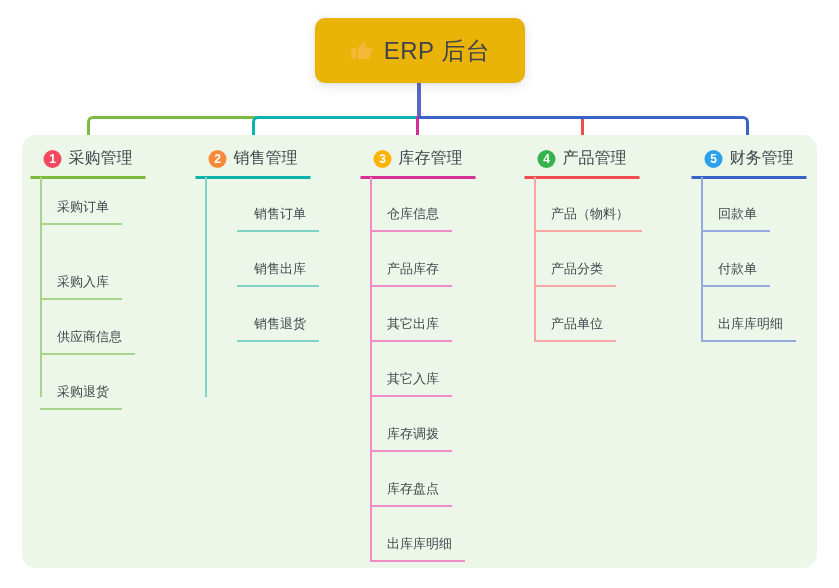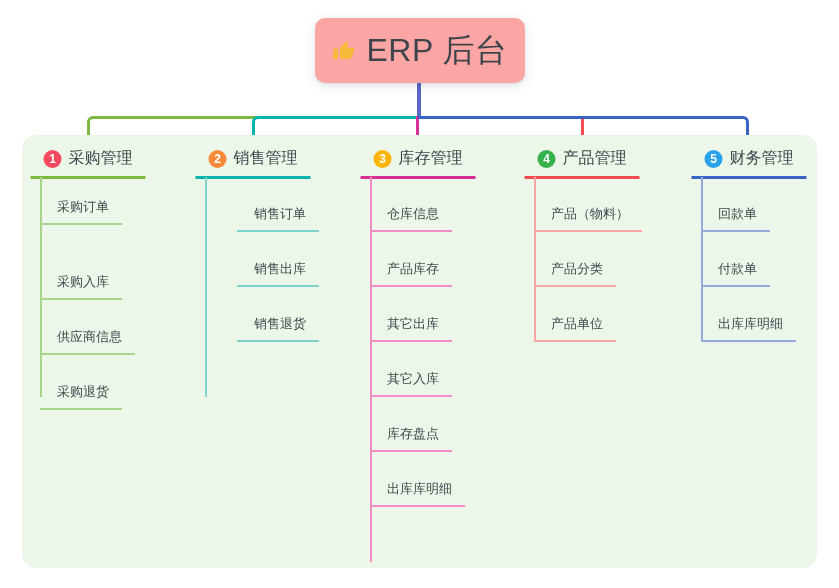--- a/index.html
+++ b/index.html
@@ -5,24 +5,24 @@
   html,body{margin:0;padding:0;background:#fff;}
   .canvas{
     position:relative;width:839px;height:588px;overflow:hidden;
     background:#ffffff;
     font-family:"Liberation Sans","DejaVu Sans",sans-serif;
     color:#3f444b;
   }
   
   .node-root{
     position:absolute;left:315px;top:18px;width:210px;height:65px;
-    background:#fca5a5;border-radius:10px;
+    background:#eab308;border-radius:10px;
     box-shadow:0 3px 12px rgba(60,70,90,.14), 0 1px 3px rgba(60,70,90,.08);
     display:flex;align-items:center;justify-content:center;gap:10px;
-    font-size:32px;font-weight:500;letter-spacing:.5px;
+    font-size:24px;font-weight:500;letter-spacing:.5px;
   }
   .node-root svg{display:block;}
   
   .stem{position:absolute;width:4px;background:#5a68c3;}
   
   .elbow{position:absolute;box-sizing:border-box;background:transparent;}
   .drop{position:absolute;width:3px;}
   
   .panel{
     position:absolute;left:22px;top:135px;width:795px;height:433px;
@@ -91,20 +91,21 @@
       <div class="branch-header" style="left: 418px; top: 148px; border-bottom: 3px solid rgb(214, 47, 149);">
     <span class="badge" style="background: rgb(255, 180, 3);">3</span>
     <span>库存管理</span>
   </div>
       <div class="vline" style="left: 370px; top: 177px; height: 385px; background: rgb(241, 140, 198);"></div>
       <div class="items" style="left: 370px; top: 180px;">
         <div class="leaf" style="height: 52px; border-bottom: 2px solid rgb(241, 140, 198);">仓库信息</div>
         <div class="leaf" style="height: 55px; border-bottom: 2px solid rgb(241, 140, 198);">产品库存</div>
         <div class="leaf" style="height: 55px; border-bottom: 2px solid rgb(241, 140, 198);">其它出库</div>
         <div class="leaf" style="height: 55px; border-bottom: 2px solid rgb(241, 140, 198);">其它入库</div>
+        <div class="leaf" style="height: 55px; border-bottom: 2px solid rgb(241, 140, 198);">库存调拨</div>
         <div class="leaf" style="height: 55px; border-bottom: 2px solid rgb(241, 140, 198);">库存盘点</div>
         <div class="leaf" style="height: 55px; border-bottom: 2px solid rgb(241, 140, 198);">出库库明细</div>
       </div>
       <div class="branch-header" style="left: 582px; top: 148px; border-bottom: 3px solid rgb(241, 76, 80);">
     <span class="badge" style="background: rgb(53, 178, 76);">4</span>
     <span>产品管理</span>
   </div>
       <div class="vline" style="left: 534px; top: 177px; height: 165px; background: rgb(247, 168, 164);"></div>
       <div class="items" style="left: 534px; top: 180px;">
         <div class="leaf" style="height: 52px; border-bottom: 2px solid rgb(247, 168, 164);">产品（物料）</div>

